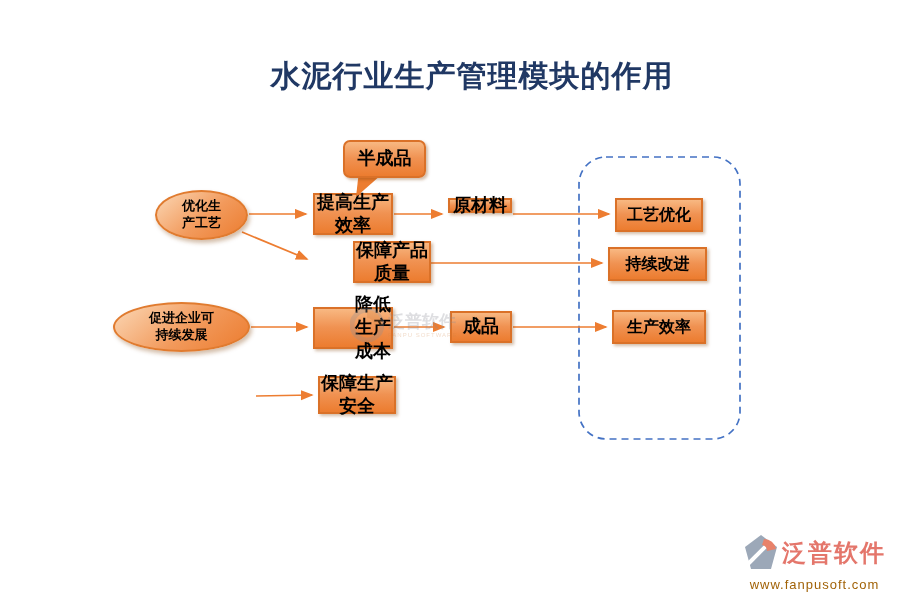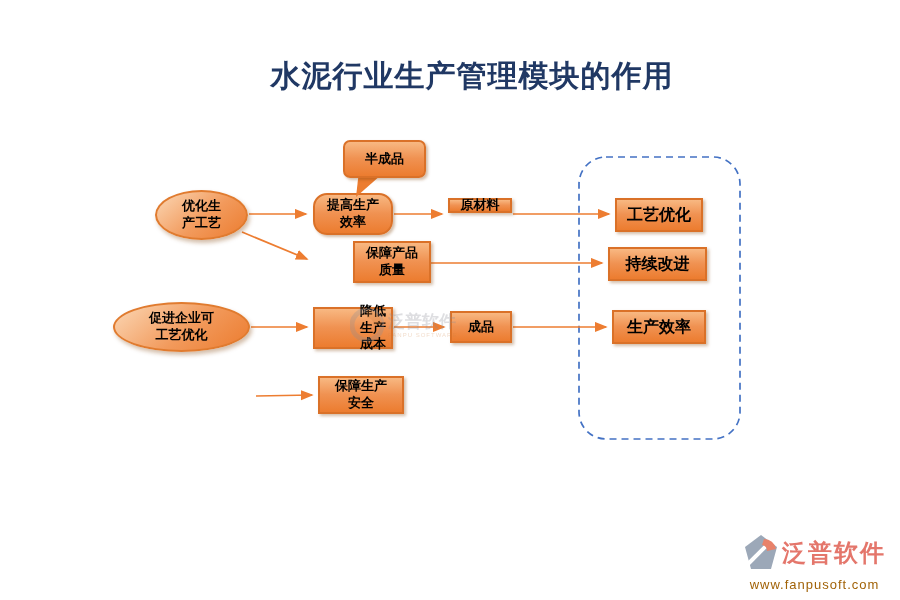--- a/index.html
+++ b/index.html
@@ -15,21 +15,21 @@
   svg.overlay { position:absolute; left:0; top:0; z-index:1; }
   .node {
     position:absolute; display:flex; align-items:center; justify-content:center;
     text-align:center; font-weight:bold; color:#000; white-space:pre-line;
     z-index:2; line-height:1.3; box-sizing:border-box;
   }
   .rect {
     background:linear-gradient(180deg,#F8B882 0%,#F09252 48%,#EC7C2F 100%);
     border:2px solid #DA7128;
     box-shadow:2px 2px 3px rgba(130,65,10,0.35);
-    font-size:13px;
+    font-size:18px;
   }
   .ellipse {
     border-radius:50%;
     background:linear-gradient(140deg,#FBD8B6 0%,#F29A5C 55%,#EC7C2F 100%);
     border:2px solid #E07B2F;
     box-shadow:2px 3px 4px rgba(130,65,10,0.35);
     font-size:13px;
   }
   .result { font-size:16px; }
   .callout { border-radius:7px; z-index:3; }
@@ -86,29 +86,29 @@
     <line x1="394" y1="327" x2="444" y2="327" stroke="#ED7D31" stroke-width="1.7" marker-end="url(#ah)"></line>
 
     <line x1="513" y1="327" x2="606" y2="327" stroke="#ED7D31" stroke-width="1.7" marker-end="url(#ah)"></line>
 
     <line x1="256" y1="396" x2="312" y2="395" stroke="#ED7D31" stroke-width="1.7" marker-end="url(#ah)"></line>
   </svg>
 
   <div class="node ellipse" style="left:155px; top:190px; width:93px; height:50px;">优化生
 产工艺</div>
   <div class="node ellipse" style="left:113px; top:302px; width:137px; height:50px;">促进企业可
-工艺优化</div>
+持续发展</div>
 
-  <div class="node rect" style="left:313px; top:193px; width:80px; height:42px;border-radius:14px;">提高生产
+  <div class="node rect" style="left:313px; top:193px; width:80px; height:42px;">提高生产
 效率</div>
   <div class="node rect" style="left:313px; top:241px; width:78px; height:42px;margin-left:40px;">保障产品
 质量</div>
   <div class="node rect" style="left:313px; top:307px; width:80px; height:42px;padding-left:40px;">降低生产
 成本</div>
-  <div class="node rect" style="left:318px; top:376px; width:86px; height:38px;">保障生产
+  <div class="node rect" style="left:318px; top:376px; width:78px; height:38px;">保障生产
 安全</div>
 
   <div class="node rect callout" style="left:343px; top:140px; width:83px; height:38px;">半成品</div>
   <div class="callout-tail"></div>
 
   <div class="node rect" style="left:448px; top:198px; width:64px; height:15px;">原材料</div>
   <div class="node rect" style="left:450px; top:311px; width:62px; height:32px;">成品</div>
 
   <div class="node rect result" style="left:615px; top:198px; width:88px; height:34px;">工艺优化</div>
   <div class="node rect result" style="left:608px; top:247px; width:99px; height:34px;">持续改进</div>

